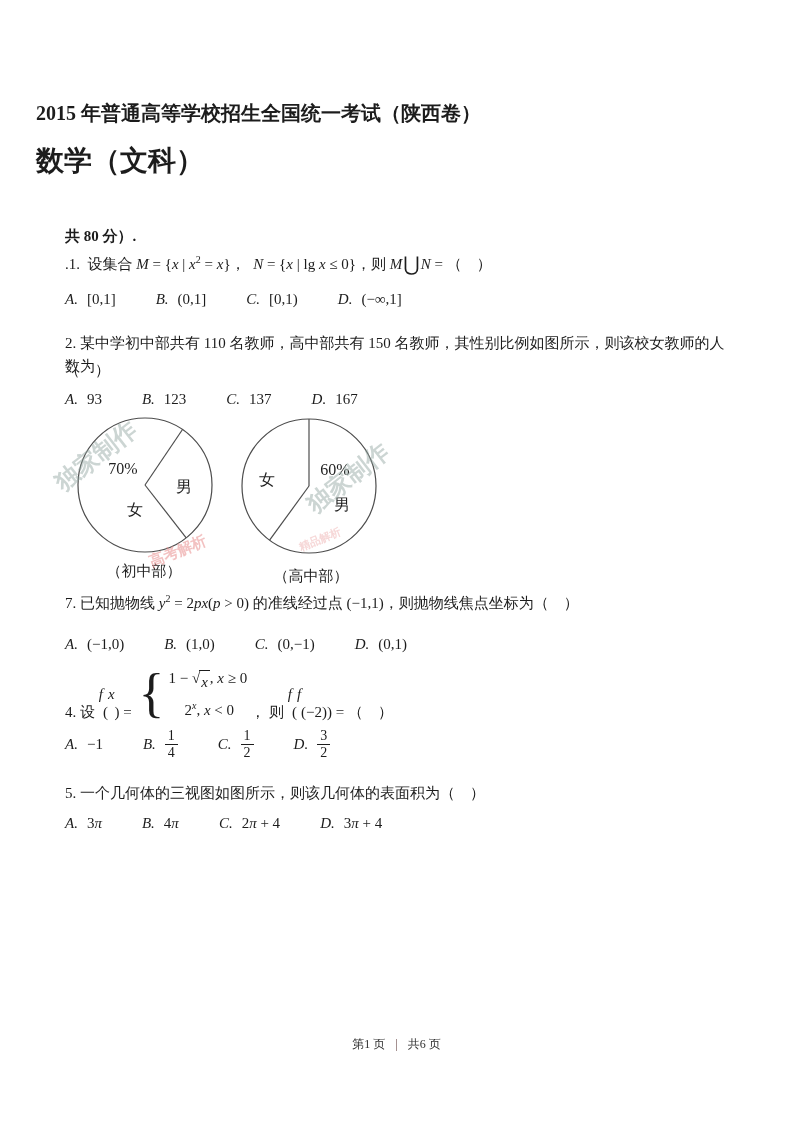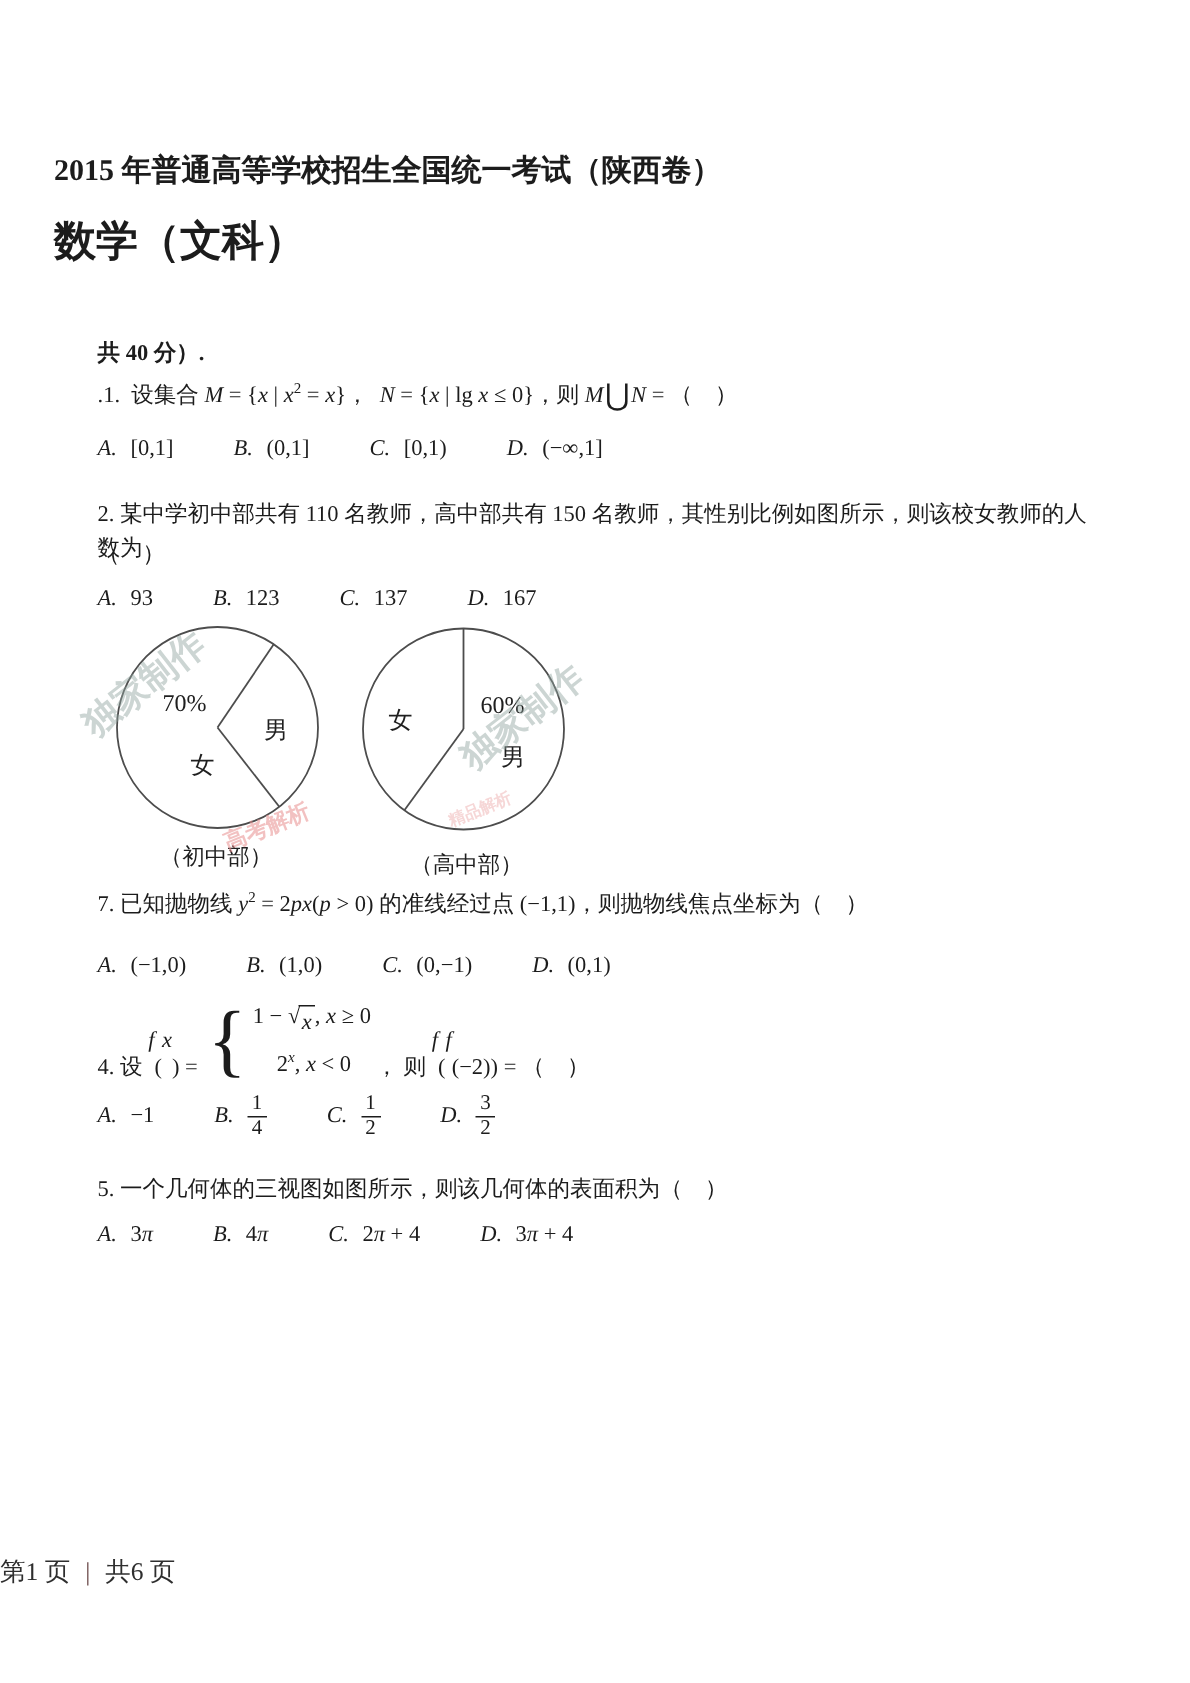--- a/index.html
+++ b/index.html
@@ -39,34 +39,34 @@
   .pw .pwcol{display:inline-flex;flex-direction:column;row-gap:5px;font-size:15px;}
   .pw .pwline{white-space:pre;}
   .pw .pwline:nth-child(2){padding-left:16px;}
   .opts{display:flex;align-items:center;column-gap:40px;}
   .opt{display:flex;align-items:center;column-gap:9px;white-space:pre;}
   .opt .letter{font-style:italic;}
   .figure-svg{position:absolute;left:60px;top:403px;}
   .figure-svg text{font-family:"Liberation Serif","DejaVu Serif",serif;fill:#1f1f1f;}
   .wm{position:absolute;pointer-events:none;white-space:nowrap;font-weight:bold;}
   .footer{
-    position:absolute;left:0;top:1036px;width:793px;text-align:left;
-    font-size:17px;color:#2e2e2e;
+    position:absolute;left:0;top:1036px;width:793px;text-align:center;
+    font-size:12px;color:#2e2e2e;
   }
   .footer .sep{padding:0 10px;color:#6b4a4a;}
 </style>
 </head>
 <body>
 
 <div class="page">
 
   <div class="centerline doc-title">2015 年普通高等学校招生全国统一考试（陕西卷）</div>
   <div class="centerline doc-subtitle">数学（文科）</div>
 
-  <div class="line bold" style="top:225px;">共 40 分）.</div>
+  <div class="line bold" style="top:225px;">共 80 分）.</div>
 
   <div class="line" style="top:253px;" id="q1-stem"><span class="rn">.1.  设集合 </span><span class="it">M</span><span class="rn"> = {</span><span class="it">x</span><span class="rn"> | </span><span class="it">x</span><span class="sup">2</span><span class="rn"> = </span><span class="it">x</span><span class="rn">}，  </span><span class="it">N</span><span class="rn"> = {</span><span class="it">x</span><span class="rn"> | lg </span><span class="it">x</span><span class="rn"> ≤ 0}，则 </span><span class="it">M</span><span class="bigop">⋃</span><span class="it">N</span><span class="rn"> = （    ）</span></div>
   <div class="line opts" style="top:288px;" id="q1-options"><span class="opt"><span class="letter">A.</span><span class="optval"><span class="rn">[0,1]</span></span></span><span class="opt"><span class="letter">B.</span><span class="optval"><span class="rn">(0,1]</span></span></span><span class="opt"><span class="letter">C.</span><span class="optval"><span class="rn">[0,1)</span></span></span><span class="opt"><span class="letter">D.</span><span class="optval"><span class="rn">(−∞,1]</span></span></span></div>
 
   <div class="line" style="top:332px;" id="q2-stem"><span class="rn">2. 某中学初中部共有 110 名教师，高中部共有 150 名教师，其性别比例如图所示，则该校女教师的人数为</span></div>
   <div class="line" style="top:359px;">（    ）</div>
   <div class="line opts" style="top:388px;" id="q2-options"><span class="opt"><span class="letter">A.</span><span class="optval"><span class="rn">93</span></span></span><span class="opt"><span class="letter">B.</span><span class="optval"><span class="rn">123</span></span></span><span class="opt"><span class="letter">C.</span><span class="optval"><span class="rn">137</span></span></span><span class="opt"><span class="letter">D.</span><span class="optval"><span class="rn">167</span></span></span></div>
 
   <svg class="figure-svg" width="340" height="190" viewBox="0 0 340 190">
 

